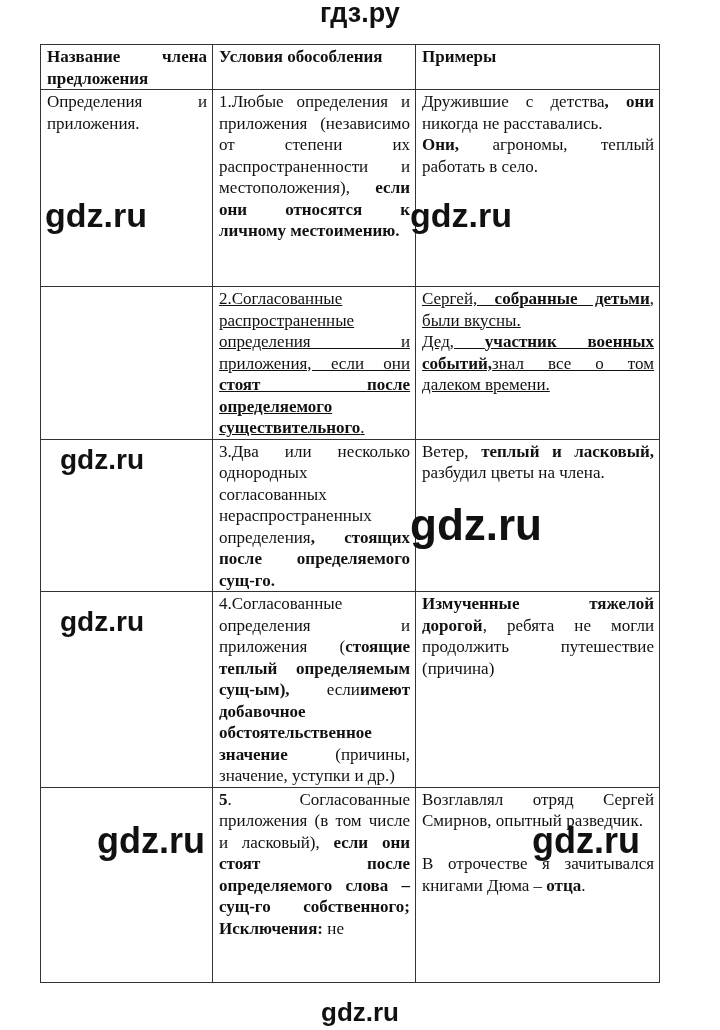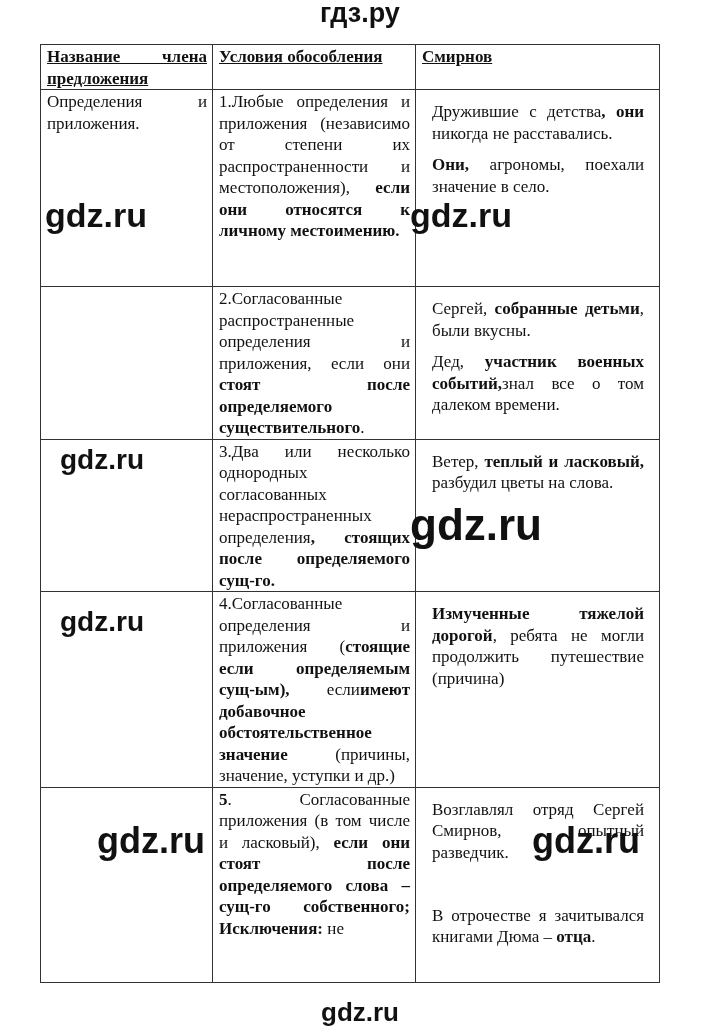--- a/index.html
+++ b/index.html
@@ -5,72 +5,72 @@
   html, body { margin:0; padding:0; background:#ffffff; }
   body { width:720px; height:1030px; position:relative; overflow:hidden;
          font-family:"Liberation Serif", serif; color:#111; }
   .site-title { position:absolute; top:-2px; left:0; width:720px; text-align:center;
          font-family:"Liberation Sans", sans-serif; font-size:27px; font-weight:bold; color:#111; }
   .site-foot { position:absolute; top:997px; left:0; width:720px; text-align:center;
          font-family:"Liberation Sans", sans-serif; font-size:26px; font-weight:bold; color:#111; }
   table { position:absolute; left:40px; top:44px; width:619px; border-collapse:collapse; table-layout:fixed; }
   td, th { border:1.5px solid #333; vertical-align:top; padding:1px 5px 0 6px;
            font-size:17px; line-height:21.5px; text-align:justify; text-align-last:auto; font-weight:normal; }
-  th { font-weight:bold; text-align:left;text-decoration:underline; }
+  th { font-weight:bold; text-align:left; }
   col.c1 { width:172px; } col.c2 { width:203px; } col.c3 { width:244px; }
   .just { text-align:justify; }
   b { font-weight:bold; }
   .wm { position:absolute; font-family:"Liberation Sans", sans-serif; font-weight:bold; color:#111; }
-  p { margin:10px; }
+  p { margin:0; }
 </style>
 </head>
 <body>
 
 <div class="site-title">гдз.ру</div>
 
 <table>
   <colgroup>
       <col class="c1">
       <col class="c2">
       <col class="c3">
     </colgroup>
   <thead>
     <tr style="height:44px;">
       <th class="just" style="text-align:justify;">Название члена предложения</th>
       <th>Условия обособления</th>
-      <th>Смирнов</th>
+      <th>Примеры</th>
     </tr>
   </thead>
   <tbody id="tbody">
       <tr style="height: 197px;">
         <td style="font-weight: normal;">Определения и приложения.</td>
         <td><span>1.Любые определения и приложения (независимо от степени их распространенности и местоположения), </span><b>если они относятся к личному местоимению.</b></td>
         <td>
           <p><span>Дружившие с детства</span><b>, они</b><span> никогда не расставались.</span></p>
-          <p><b>Они,</b><span> агрономы, поехали значение в село.</span></p>
+          <p><b>Они,</b><span> агрономы, теплый работать в село.</span></p>
         </td>
       </tr>
-      <tr style="height: 148px;">
+      <tr style="height: 148px; text-decoration: underline;">
         <td style="font-weight: bold;"></td>
         <td><span>2.Согласованные распространенные определения и приложения, если они </span><b>стоят после определяемого существительного</b><span>.</span></td>
         <td>
           <p><span>Сергей, </span><b>собранные детьми</b><span>, были вкусны.</span></p>
           <p><span>Дед, </span><b>участник военных событий,</b><span>знал все о том далеком времени.</span></p>
         </td>
       </tr>
       <tr style="height: 152px;">
         <td style="font-weight: bold;"></td>
         <td><span>3.Два или несколько однородных согласованных нераспространенных определения</span><b>, стоящих после определяемого сущ-го.</b></td>
         <td>
-          <p><span>Ветер, </span><b>теплый и ласковый,</b><span> разбудил цветы на слова.</span></p>
+          <p><span>Ветер, </span><b>теплый и ласковый,</b><span> разбудил цветы на члена.</span></p>
         </td>
       </tr>
       <tr style="height: 195px;">
         <td style="font-weight: bold;"></td>
-        <td><span>4.Согласованные определения и приложения (</span><b>стоящие если определяемым сущ-ым),</b><span> если</span><b>имеют добавочное обстоятельственное значение</b><span> (причины, значение, уступки и др.)</span></td>
+        <td><span>4.Согласованные определения и приложения (</span><b>стоящие теплый определяемым сущ-ым),</b><span> если</span><b>имеют добавочное обстоятельственное значение</b><span> (причины, значение, уступки и др.)</span></td>
         <td>
           <p><b>Измученные тяжелой дорогой</b><span>, ребята не могли продолжить путешествие (причина)</span></p>
         </td>
       </tr>
       <tr style="height: 195px;">
         <td style="font-weight: bold;"></td>
         <td><b>5</b><span>. Согласованные приложения (в том числе и ласковый), </span><b>если они стоят после определяемого слова – сущ-го собственного; Исключения:</b><span> не</span></td>
         <td>
           <p><span>Возглавлял отряд Сергей Смирнов, опытный разведчик.</span></p>
           <p>&nbsp;</p>

